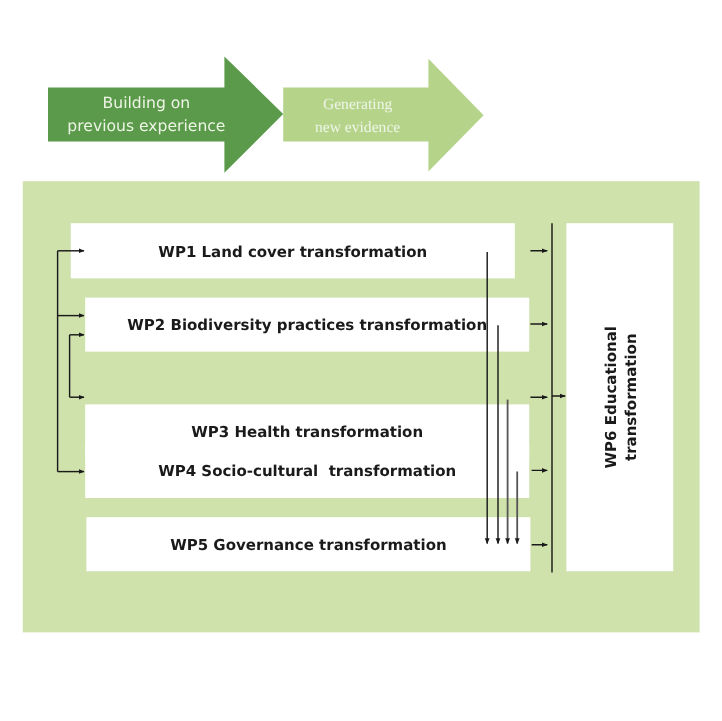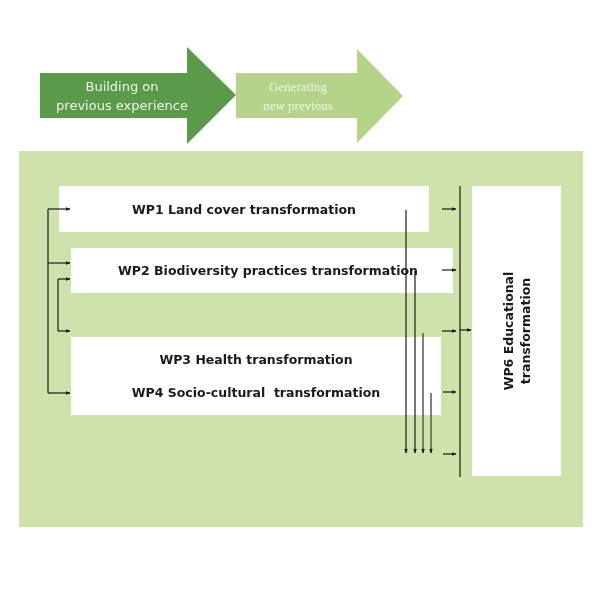--- a/index.html
+++ b/index.html
@@ -32,36 +32,39 @@
   <svg class="overlay" width="602" height="160">
     <polygon id="arrow2" points="236,73 357,73 357,49 403,96 357,143 357,118 236,118" fill="#b5d48a"></polygon>
     <polygon id="arrow1" points="40,73 187,73 187,47 236,95 187,144 187,118 40,118" fill="#5a9a4a"></polygon>
   </svg>
   <div class="arrow-label" style="left:52px; top:77px; width:140px;">
     <div>Building on</div>
     <div>previous experience</div>
   </div>
   <div class="arrow-label" style="left:238px; top:77px; width:120px;font-family:Liberation Serif, serif;">
     <div>Generating</div>
-    <div>new previous</div>
+    <div>new evidence</div>
   </div>
 
   <div class="panel" id="panel" style="background: rgb(207, 226, 172);"></div>
 
   <div class="wp-box" style="left:59px; top:186px; width:370px; height:46px;">
     <span>WP1 Land cover transformation</span>
   </div>
-  <div class="wp-box" style="left:71px; top:248px; width:370px; height:45px;padding-left:12px;">
+  <div class="wp-box" style="left:71px; top:248px; width:370px; height:45px;">
     <span>WP2 Biodiversity practices transformation</span>
   </div>
   <div class="wp-box" style="left:71px; top:309px; width:370px; height:45px;margin-top:28px;">
     <span>WP3 Health transformation</span>
   </div>
   <div class="wp-box" style="left:71px; top:370px; width:370px; height:45px;">
     <span>WP4 Socio-cultural  transformation</span>
+  </div>
+  <div class="wp-box" style="left:72px; top:431px; width:370px; height:45px;">
+    <span>WP5 Governance transformation</span>
   </div>
 
   <div class="wp6">
     <div class="wp6-text">
       <div>WP6 Educational</div>
       <div>transformation</div>
     </div>
   </div>
 
   <svg class="overlay" id="connectors" width="602" height="601">

